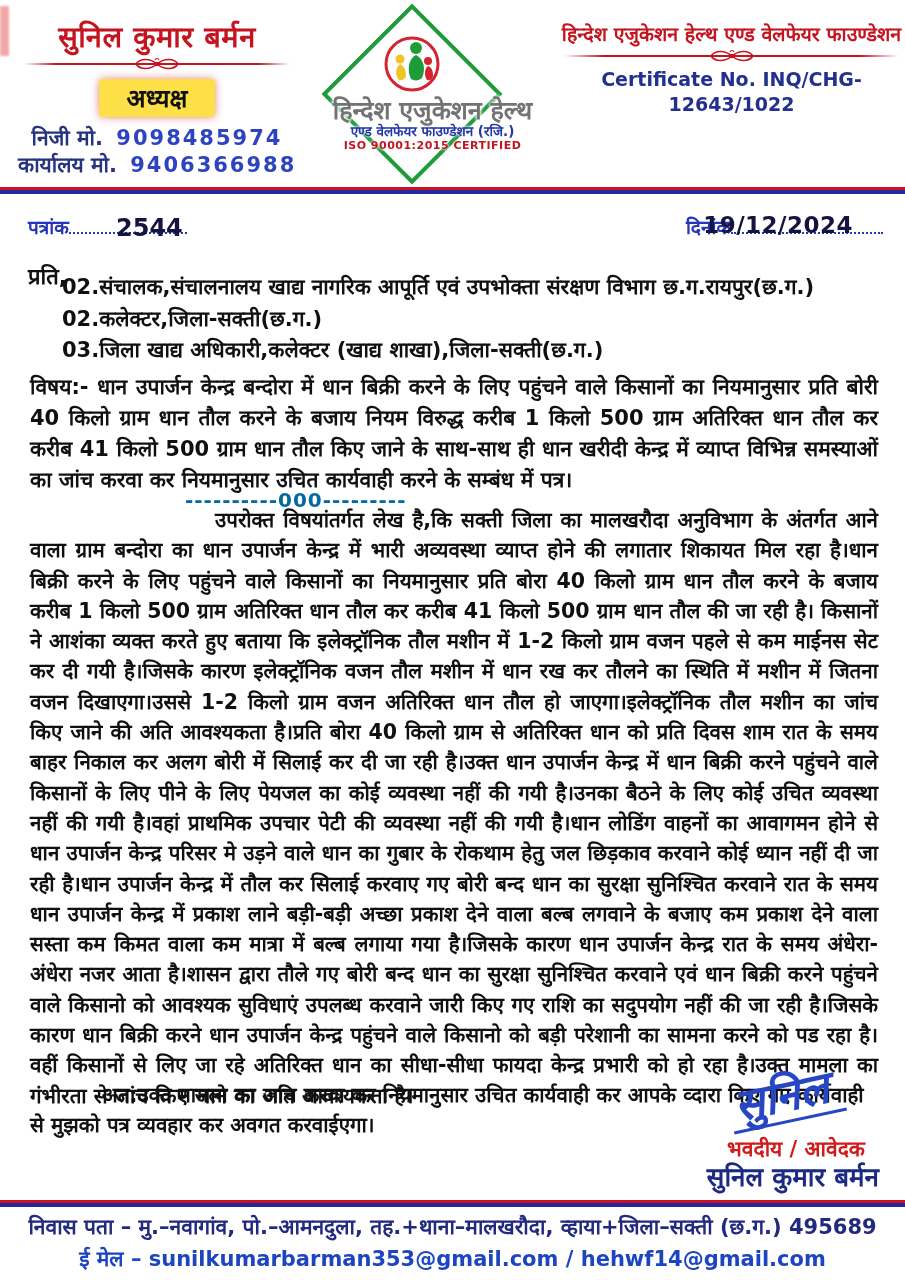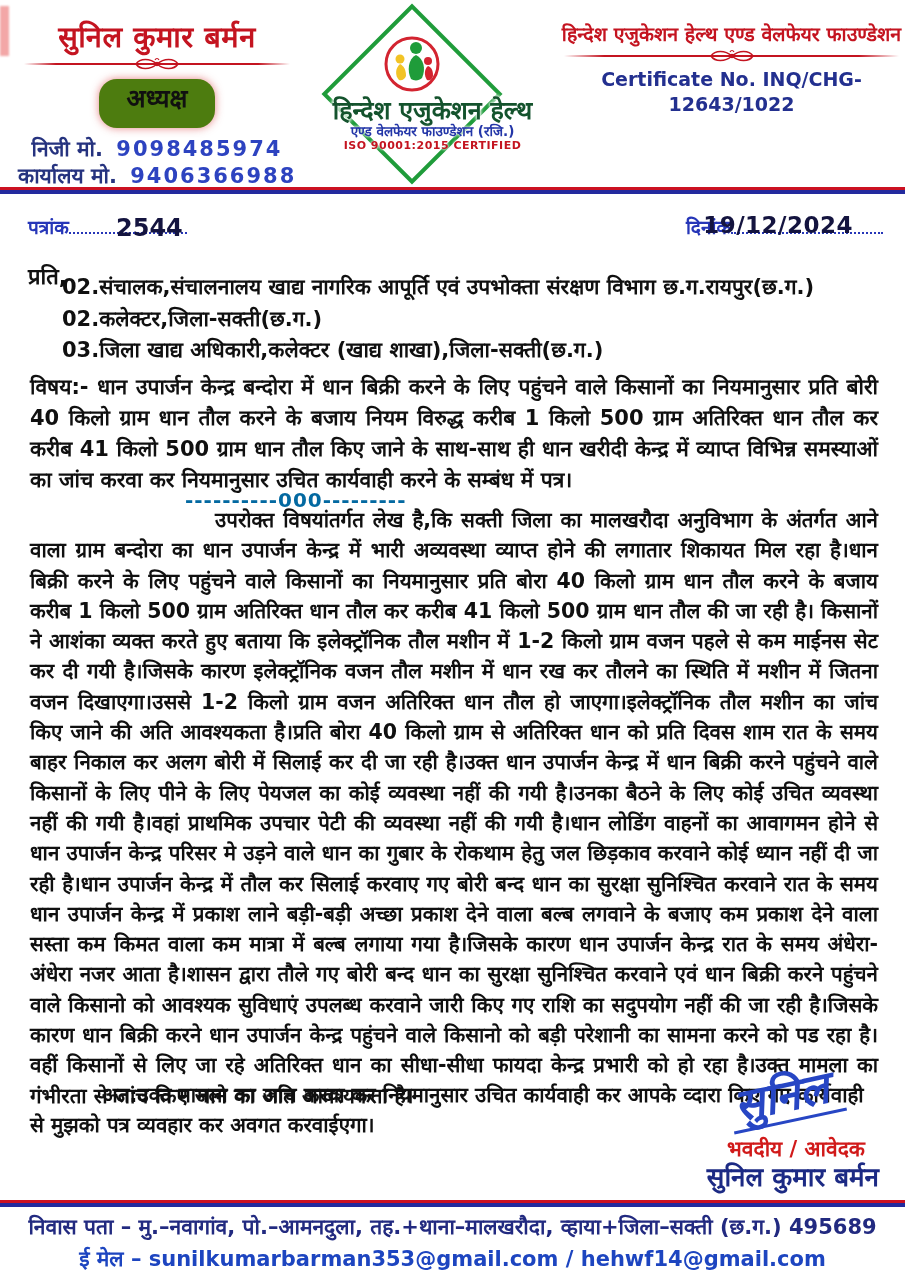--- a/index.html
+++ b/index.html
@@ -12,32 +12,32 @@
   
   .letterhead { position:absolute; left:0; top:0; width:905px; height:195px; }
   .edge-artifact { position:absolute; left:0; top:6px; width:9px; height:50px;
     background:#ef8a8a; opacity:.75; filter:blur(1px); }
   .lh-left { position:absolute; left:18px; top:16px; width:278px; text-align:center; }
   .lh-name { font-size:29px; font-weight:700; color:#c41420; letter-spacing:.5px; }
   .flourish { position:relative; height:14px; margin:2px 6px 4px 6px; }
   .flourish .line { position:absolute; left:0; right:0; top:6px; height:2px;
     background:linear-gradient(90deg,rgba(196,20,32,0) 0%,#c41420 12%,#c41420 88%,rgba(196,20,32,0) 100%); }
   .flourish svg { position:absolute; left:50%; top:0; transform:translateX(-50%); }
-  .lh-title-pill { display:inline-block; padding:1px 28px 14px 28px; border-radius:18px;
-    background:#4d7c0f; box-shadow:0 0 9px rgba(225,110,110,.85);
+  .lh-title-pill { display:inline-block; padding:1px 28px 3px 28px; border-radius:4px;
+    background:#fde047; box-shadow:0 0 9px rgba(225,110,110,.85);
     font-size:25px; font-weight:700; color:#101010; margin:4px 0 8px 0; }
   .phone-line { font-size:21px; font-weight:700; color:#26337f; line-height:27px; white-space:nowrap; }
   .phone-line .num { color:#2d43c0; letter-spacing:2px; margin-left:6px; }
   
   .lh-logo { position:absolute; left:300px; top:2px; width:265px; height:192px; }
   .diamond { position:absolute; left:112px; top:92px; width:128px; height:128px;
     border:4px solid #1f9c3a; transform:translate(-50%,-50%) rotate(45deg); background:transparent; }
   .logo-circle { position:absolute; left:112px; top:62px; transform:translate(-50%,-50%); }
   .logo-l1 { position:absolute; left:-25px; right:-25px; top:90px; text-align:center;
-    font-size:25px; font-weight:700; color:#14532d;
+    font-size:25px; font-weight:700; color:#737373;
     text-shadow:0 0 3px #fff,0 0 3px #fff,0 0 5px #fff; white-space:nowrap; }
   .logo-l2 { position:absolute; left:-25px; right:-25px; top:120px; text-align:center;
     font-size:13.5px; font-weight:700; color:#2336a8;
     text-shadow:0 0 3px #fff,0 0 3px #fff; white-space:nowrap; }
   .logo-l3 { position:absolute; left:-25px; right:-25px; top:137px; text-align:center;
     font-size:11px; font-weight:700; color:#c41420; letter-spacing:.5px;
     text-shadow:0 0 3px #fff,0 0 3px #fff; white-space:nowrap; }
   .lh-right { position:absolute; left:558px; top:20px; width:347px; text-align:center; }
   .org-name { font-size:19.5px; font-weight:700; color:#c41420; white-space:nowrap; }
   .reg-no { font-size:20px; font-weight:700; color:#23308f; margin-top:10px; letter-spacing:.5px; }

